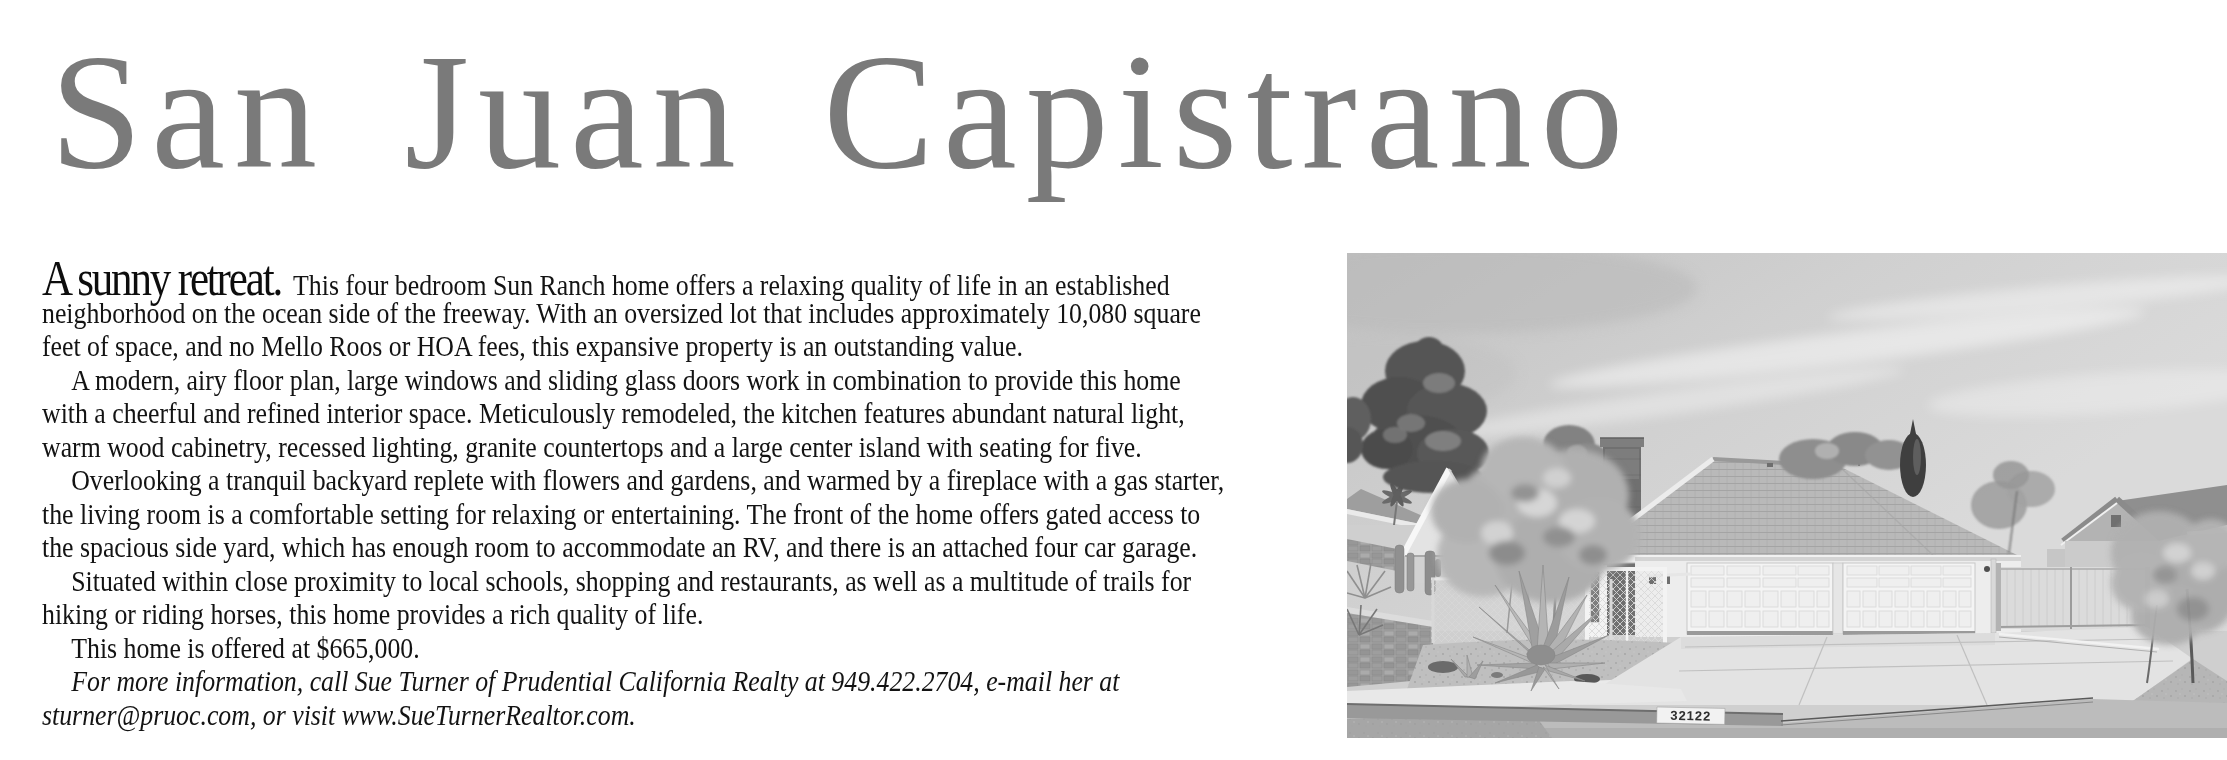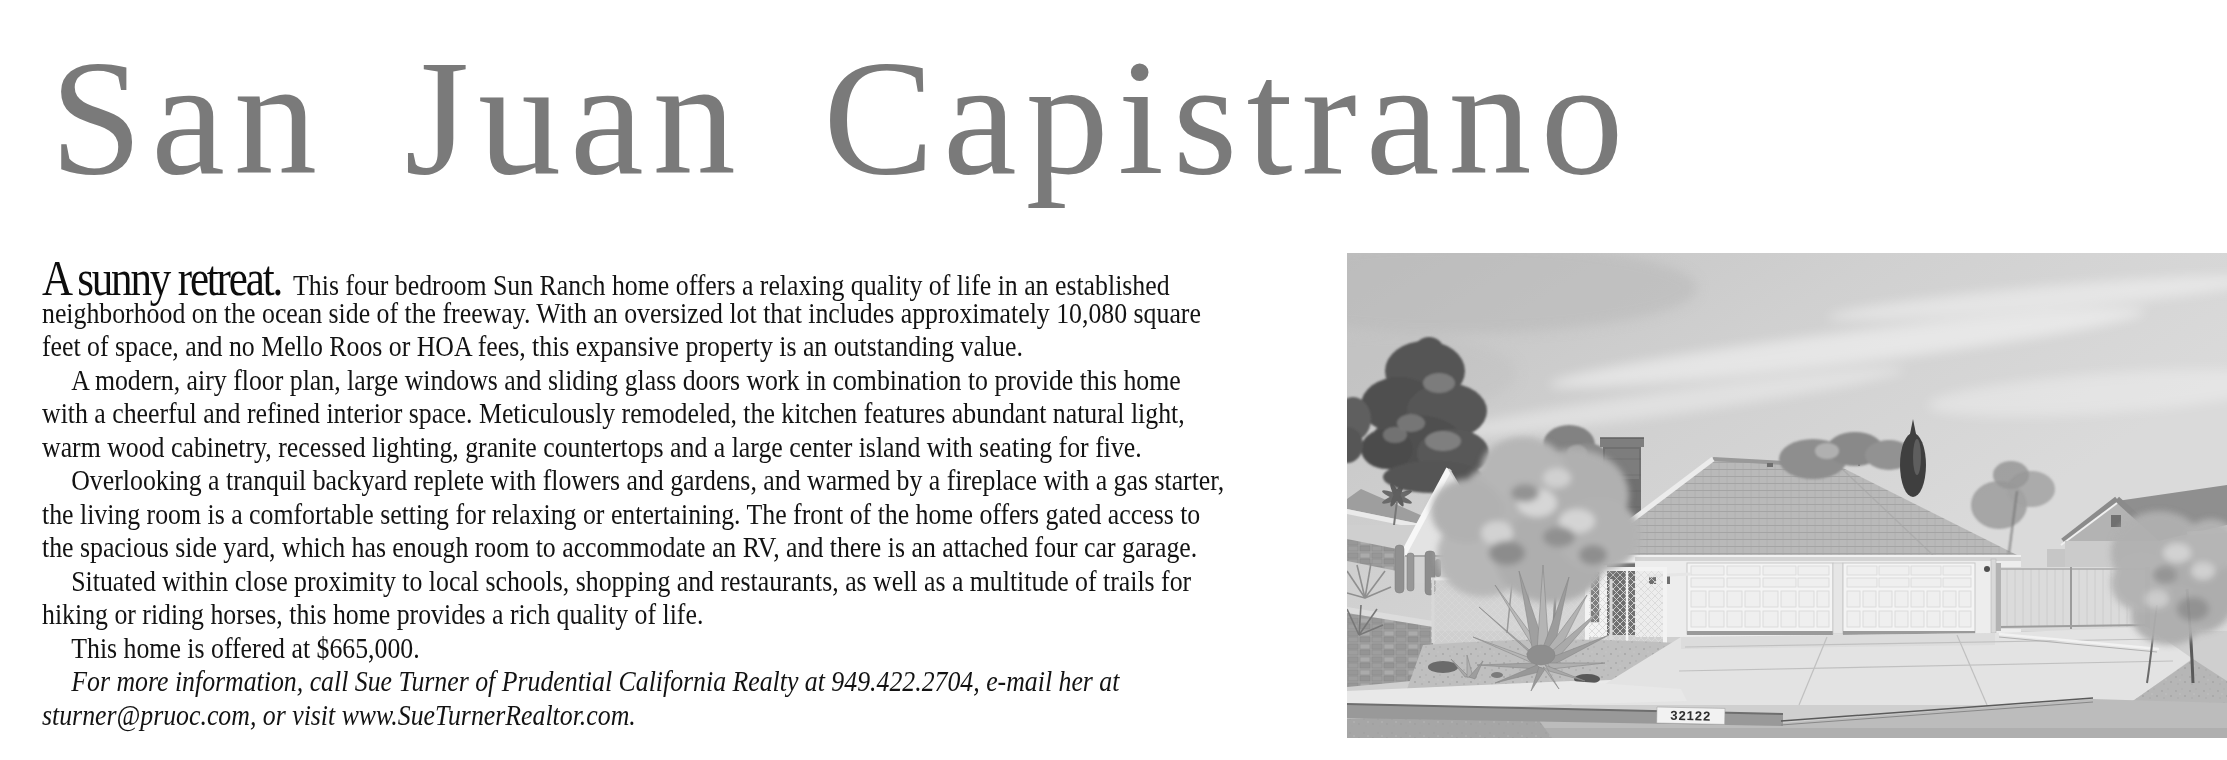--- a/index.html
+++ b/index.html
@@ -5,21 +5,21 @@
   html,body{margin:0;padding:0;}
   body{
     width:2227px;height:760px;
     background:#ffffff;
     overflow:hidden;
     position:relative;
     font-family:"Liberation Serif", serif;
   }
   .masthead{
     position:absolute;
-    left:50px;top:34px;
+    left:50px;top:28px;
     margin:0;
     font-family:"Liberation Serif", serif;
     font-weight:400;
     font-size:166px;
     line-height:1;
     letter-spacing:9px;
     word-spacing:28px;
     color:#7a7a7a;
     white-space:nowrap;
   }

